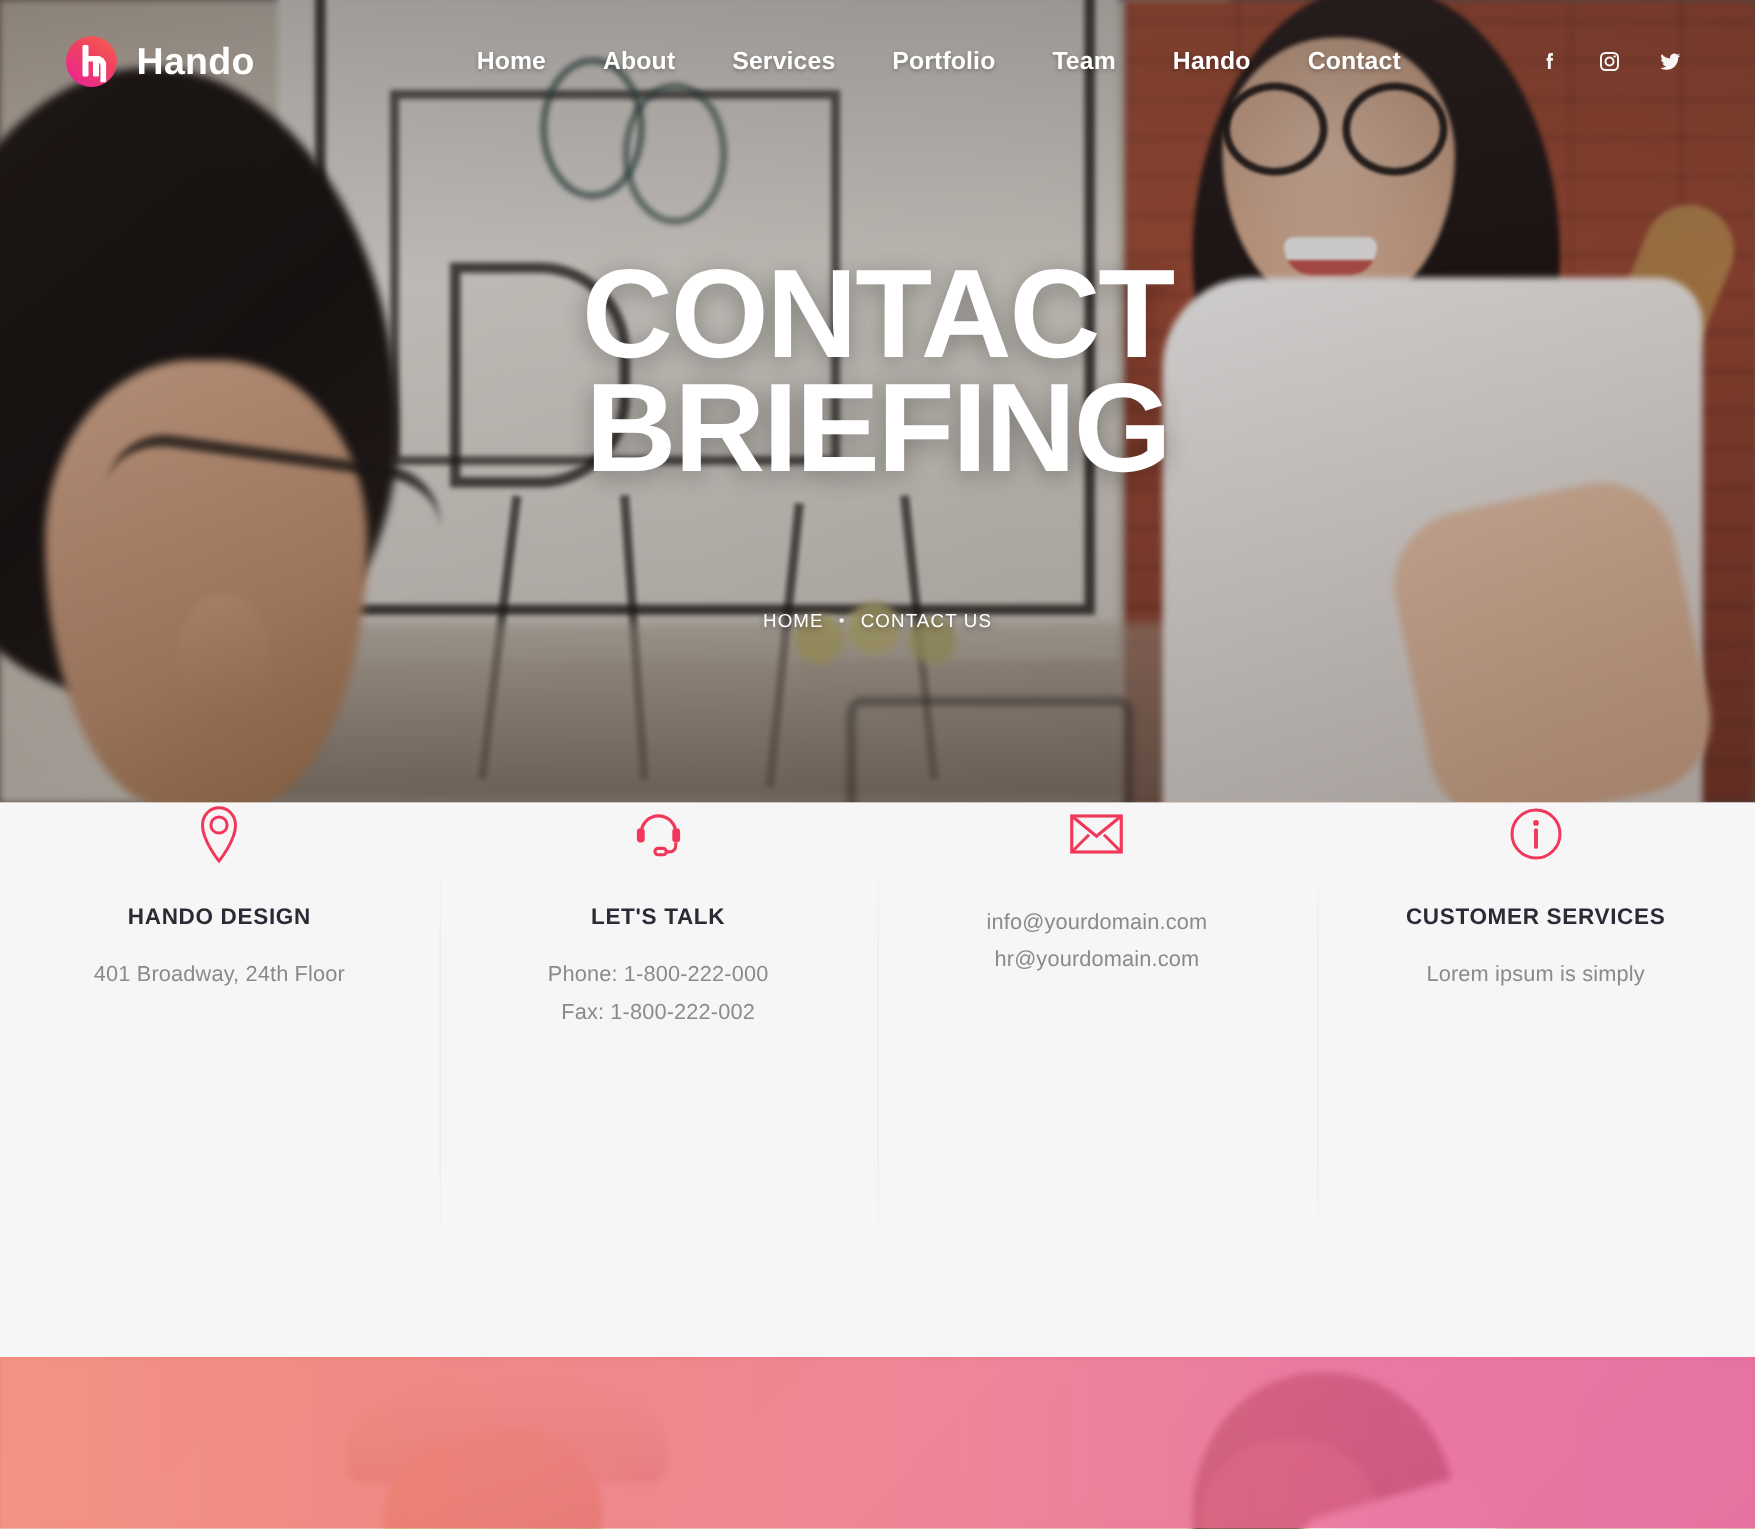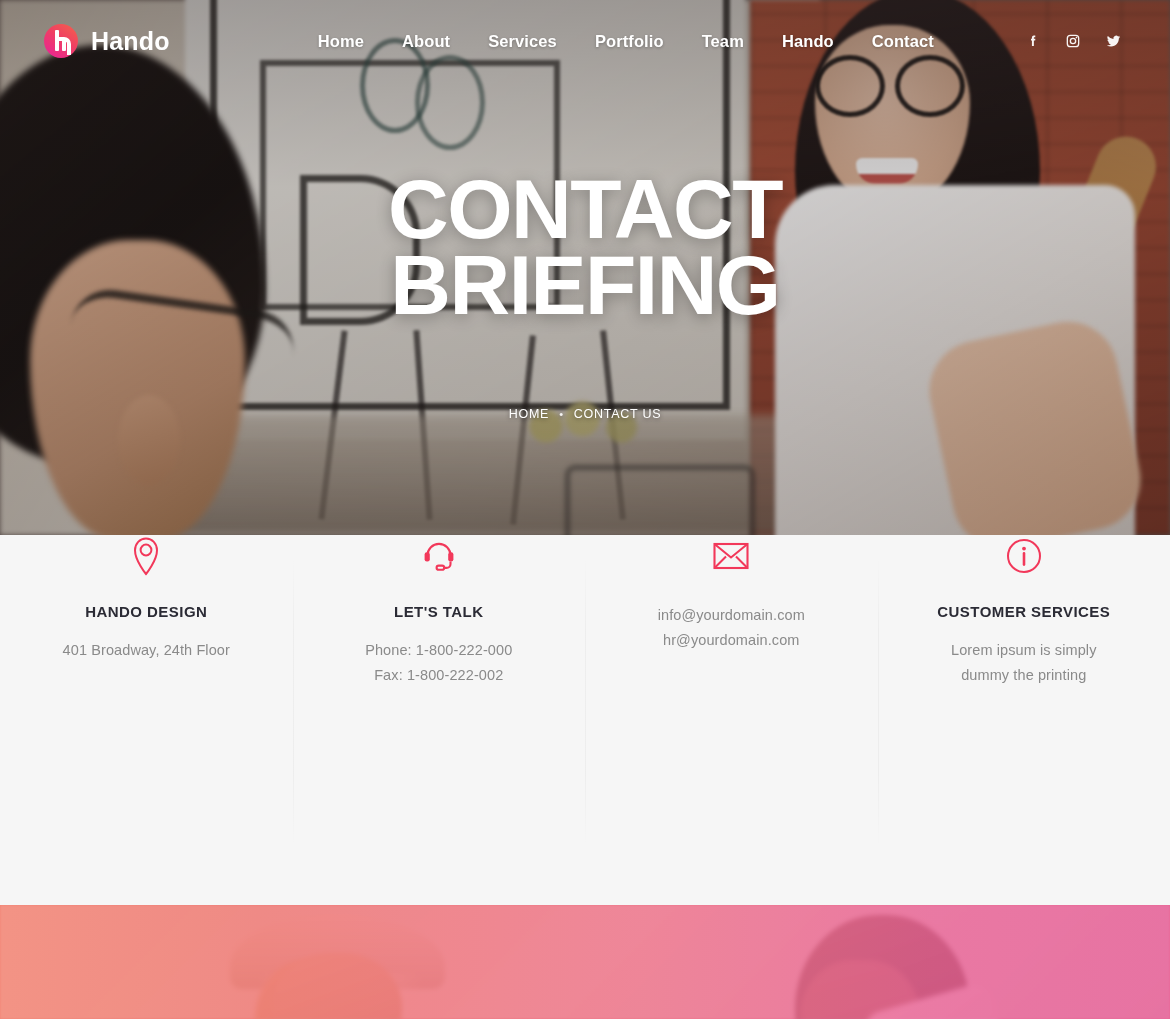--- a/index.html
+++ b/index.html
@@ -461,21 +461,20 @@
   <div class="info-col">
     <div class="ico">
       <svg width="36" height="36" viewBox="0 0 36 36" fill="none" stroke="#f2385a" stroke-width="2">
         <circle cx="18" cy="18" r="16"></circle>
         <circle cx="18" cy="10.6" r="1.9" fill="#f2385a" stroke="none"></circle>
         <path d="M18 15.4v11.2" stroke-width="2.6" stroke-linecap="round"></path>
       </svg>
     </div>
     <div class="info-title">CUSTOMER SERVICES</div>
     <div class="info-line">Lorem ipsum is simply</div>
-    <div class="info-line">dummy the printing</div>
   </div>
 </div>
 
 <div class="banner">
   <div class="banner-photo">
     <div class="bph b-wall"></div>
     <div class="bph b-lamp-shade"></div>
     <div class="bph b-lamp-glow"></div>
     <div class="bph b-woman-hair"></div>
     <div class="bph b-woman"></div>

